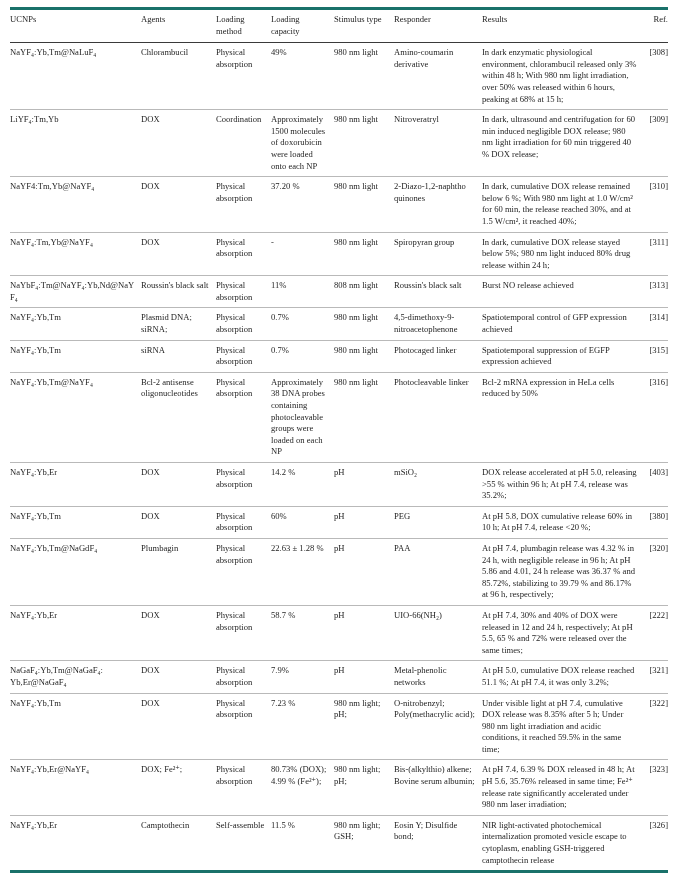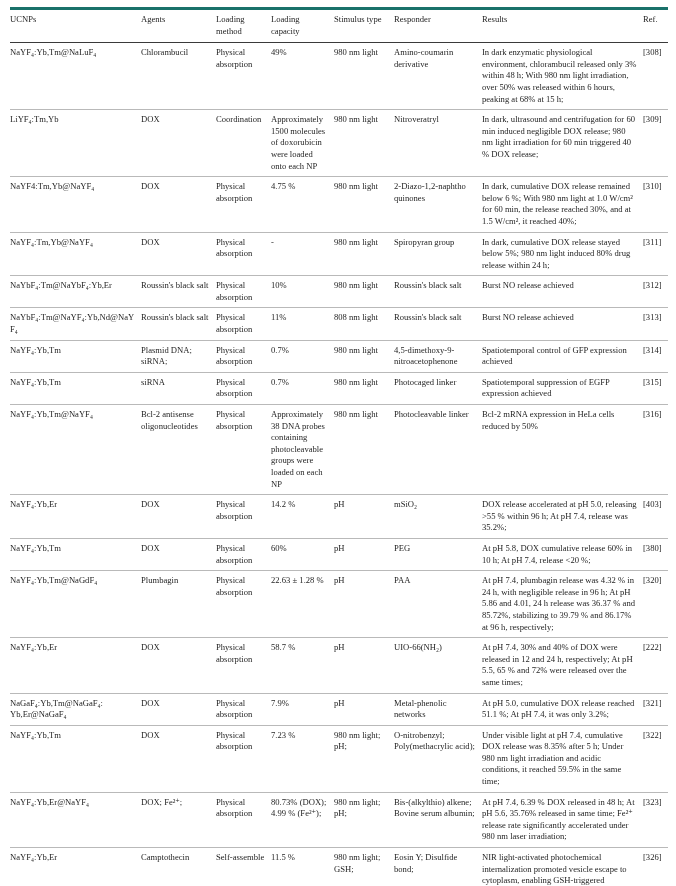--- a/index.html
+++ b/index.html
@@ -43,21 +43,21 @@
     padding:4px 5px 4px 0;
     word-wrap:break-word;
     overflow-wrap:break-word;
   }
   thead th{
     border-bottom:1px solid var(--hdr-rule);
     padding-bottom:5px;
   }
   tbody tr{border-bottom:1px solid var(--rule);}
   tbody tr:last-child{border-bottom:none;}
-  td.col-ref,th.col-ref{padding-right:0;}
+  td.col-ref,th.col-ref{padding-right:0;text-align:right;}
 </style>
 </head>
 <body>
 
 <div class="page">
   <table class="results">
     <colgroup>
       <col class="c-ucnps">
       <col class="c-agents">
       <col class="c-method">
@@ -97,45 +97,35 @@
           <td class="col-capacity">Approximately 1500 molecules of doxorubicin were loaded onto each NP</td>
           <td class="col-stimulus">980 nm light</td>
           <td class="col-responder">Nitroveratryl</td>
           <td class="col-results">In dark, ultrasound and centrifugation for 60 min induced negligible DOX release; 980 nm light irradiation for 60 min triggered 40 % DOX release;</td>
           <td class="col-ref">[309]</td>
         </tr>
         <tr>
           <td class="col-ucnps">NaYF4:Tm,Yb@NaYF₄</td>
           <td class="col-agents">DOX</td>
           <td class="col-method">Physical absorption</td>
-          <td class="col-capacity">4.75 %</td>
+          <td class="col-capacity">37.20 %</td>
           <td class="col-stimulus">980 nm light</td>
           <td class="col-responder">2-Diazo-1,2-naphtho quinones</td>
           <td class="col-results">In dark, cumulative DOX release remained below 6 %; With 980 nm light at 1.0 W/cm² for 60 min, the release reached 30%, and at 1.5 W/cm², it reached 40%;</td>
           <td class="col-ref">[310]</td>
         </tr>
         <tr>
           <td class="col-ucnps">NaYF₄:Tm,Yb@NaYF₄</td>
           <td class="col-agents">DOX</td>
           <td class="col-method">Physical absorption</td>
           <td class="col-capacity">-</td>
           <td class="col-stimulus">980 nm light</td>
           <td class="col-responder">Spiropyran group</td>
           <td class="col-results">In dark, cumulative DOX release stayed below 5%; 980 nm light induced 80% drug release within 24 h;</td>
           <td class="col-ref">[311]</td>
-        </tr>
-        <tr>
-          <td class="col-ucnps">NaYbF₄:Tm@NaYbF₄:Yb,Er</td>
-          <td class="col-agents">Roussin's black salt</td>
-          <td class="col-method">Physical absorption</td>
-          <td class="col-capacity">10%</td>
-          <td class="col-stimulus">980 nm light</td>
-          <td class="col-responder">Roussin's black salt</td>
-          <td class="col-results">Burst NO release achieved</td>
-          <td class="col-ref">[312]</td>
         </tr>
         <tr>
           <td class="col-ucnps">NaYbF₄:Tm@NaYF₄:Yb,Nd@NaYF₄</td>
           <td class="col-agents">Roussin's black salt</td>
           <td class="col-method">Physical absorption</td>
           <td class="col-capacity">11%</td>
           <td class="col-stimulus">808 nm light</td>
           <td class="col-responder">Roussin's black salt</td>
           <td class="col-results">Burst NO release achieved</td>
           <td class="col-ref">[313]</td>

